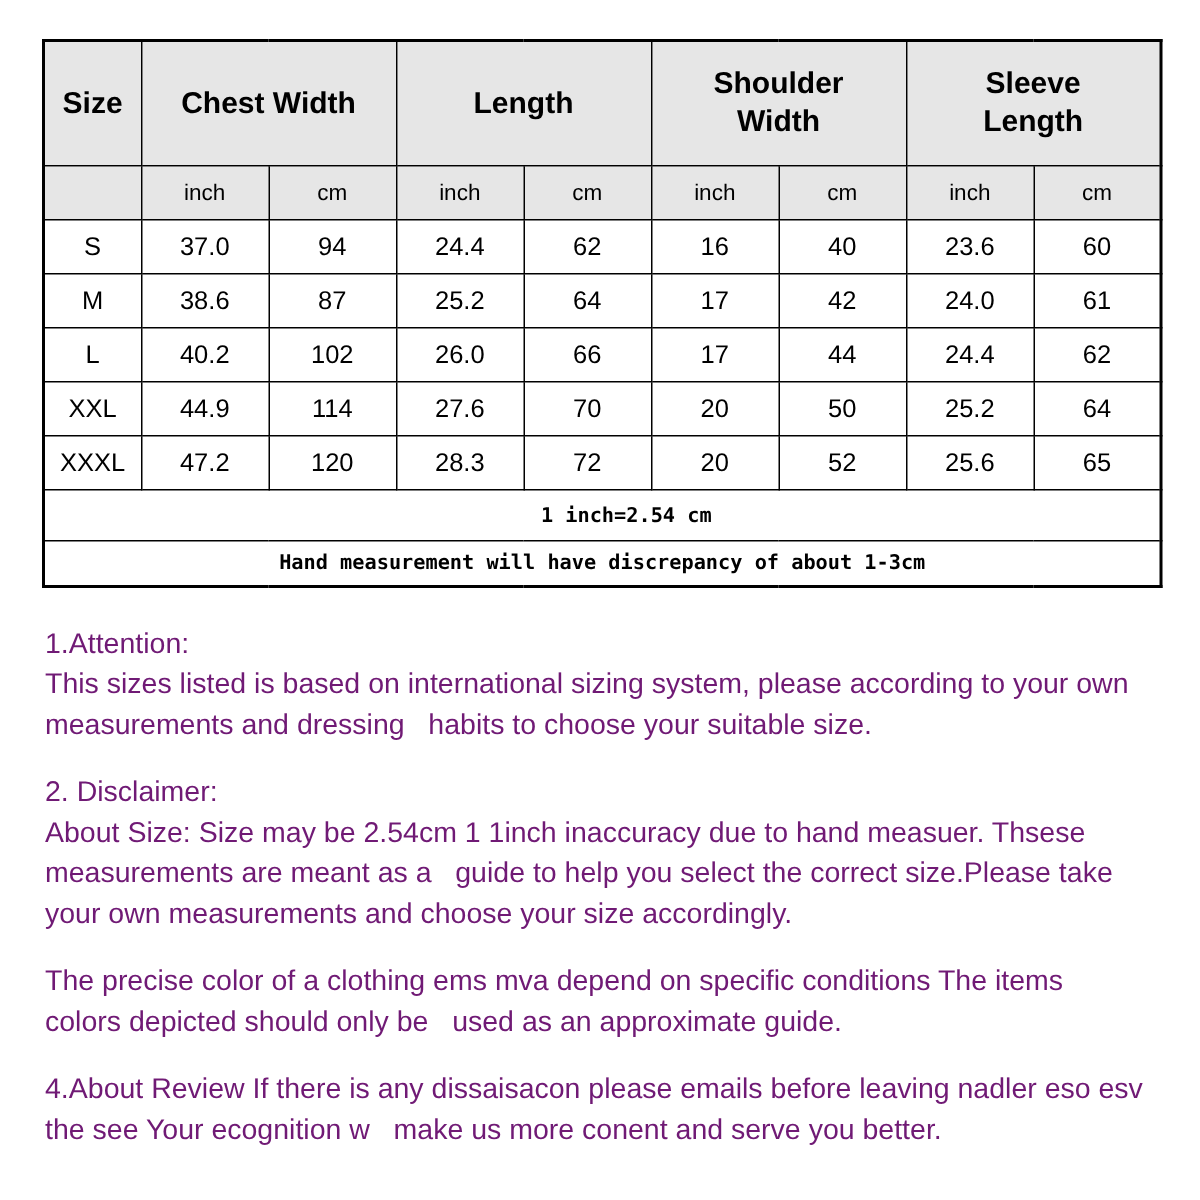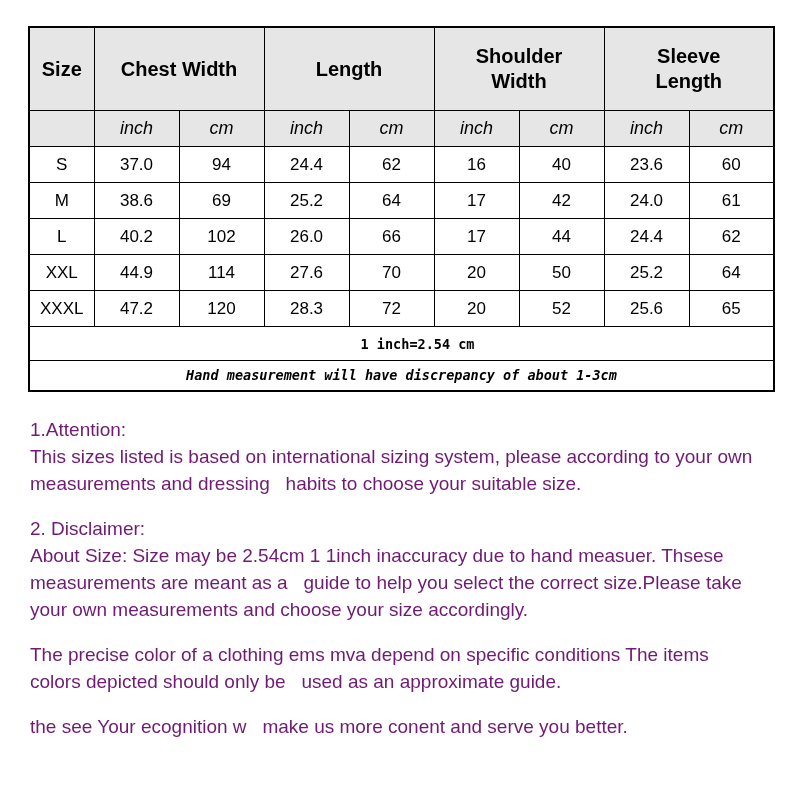--- a/index.html
+++ b/index.html
@@ -20,30 +20,30 @@
   }
   col.col-size { width:65px; }
   col.col-u    { width:85px; }
 
   tr.row-head td {
     height:53px; background:#e6e6e6;
     font-size:20px; font-weight:bold; line-height:25px;
   }
   .hdr-wrap2 { max-width:110px; margin:16px auto; }
   tr.row-units td {
-    height:36px; background:#e6e6e6; font-size:18px;font-style:italic;
+    height:36px; background:#e6e6e6; font-size:15px;
   }
   tr.row-data td { height:36px; font-size:17px; background:#fff; }
   tr.row-foot td, tr.row-foot2 td {
     background:#fff;
     font-family:"DejaVu Sans Mono", monospace;
     font-weight:bold; font-size:13.5px;
   }
   tr.row-foot td  { height:34px;padding-left:32px; }
-  tr.row-foot2 td { height:30px;font-style:italic; }
+  tr.row-foot2 td { height:30px; }
 
   
   .notes { position:absolute; left:30px; top:416px; width:760px; }
   .note-section { margin-bottom:18px; }
   .note-line {
     font-size:19px; line-height:27px; white-space:pre; color:#701a75;
   }
 </style>
 </head>
 <body>
@@ -96,21 +96,21 @@
       <td>62</td>
       <td>16</td>
       <td>40</td>
       <td>23.6</td>
       <td>60</td>
     </tr>
 
     <tr class="row-data">
       <td>M</td>
       <td>38.6</td>
-      <td>69</td>
+      <td>87</td>
       <td>25.2</td>
       <td>64</td>
       <td>17</td>
       <td>42</td>
       <td>24.0</td>
       <td>61</td>
     </tr>
 
     <tr class="row-data">
       <td>L</td>
@@ -172,17 +172,18 @@
       <div class="note-line">measurements are meant as a   guide to help you select the correct size.Please take</div>
       <div class="note-line">your own measurements and choose your size accordingly.</div>
     </div>
 
     <div class="note-section">
       <div class="note-line">The precise color of a clothing ems mva depend on specific conditions The items</div>
       <div class="note-line">colors depicted should only be   used as an approximate guide.</div>
     </div>
 
     <div class="note-section">
+      <div class="note-line">4.About Review If there is any dissaisacon please emails before leaving nadler eso esv</div>
       <div class="note-line">the see Your ecognition w   make us more conent and serve you better.</div>
     </div>
 
   </div>
 </div>
 
 </body></html>

